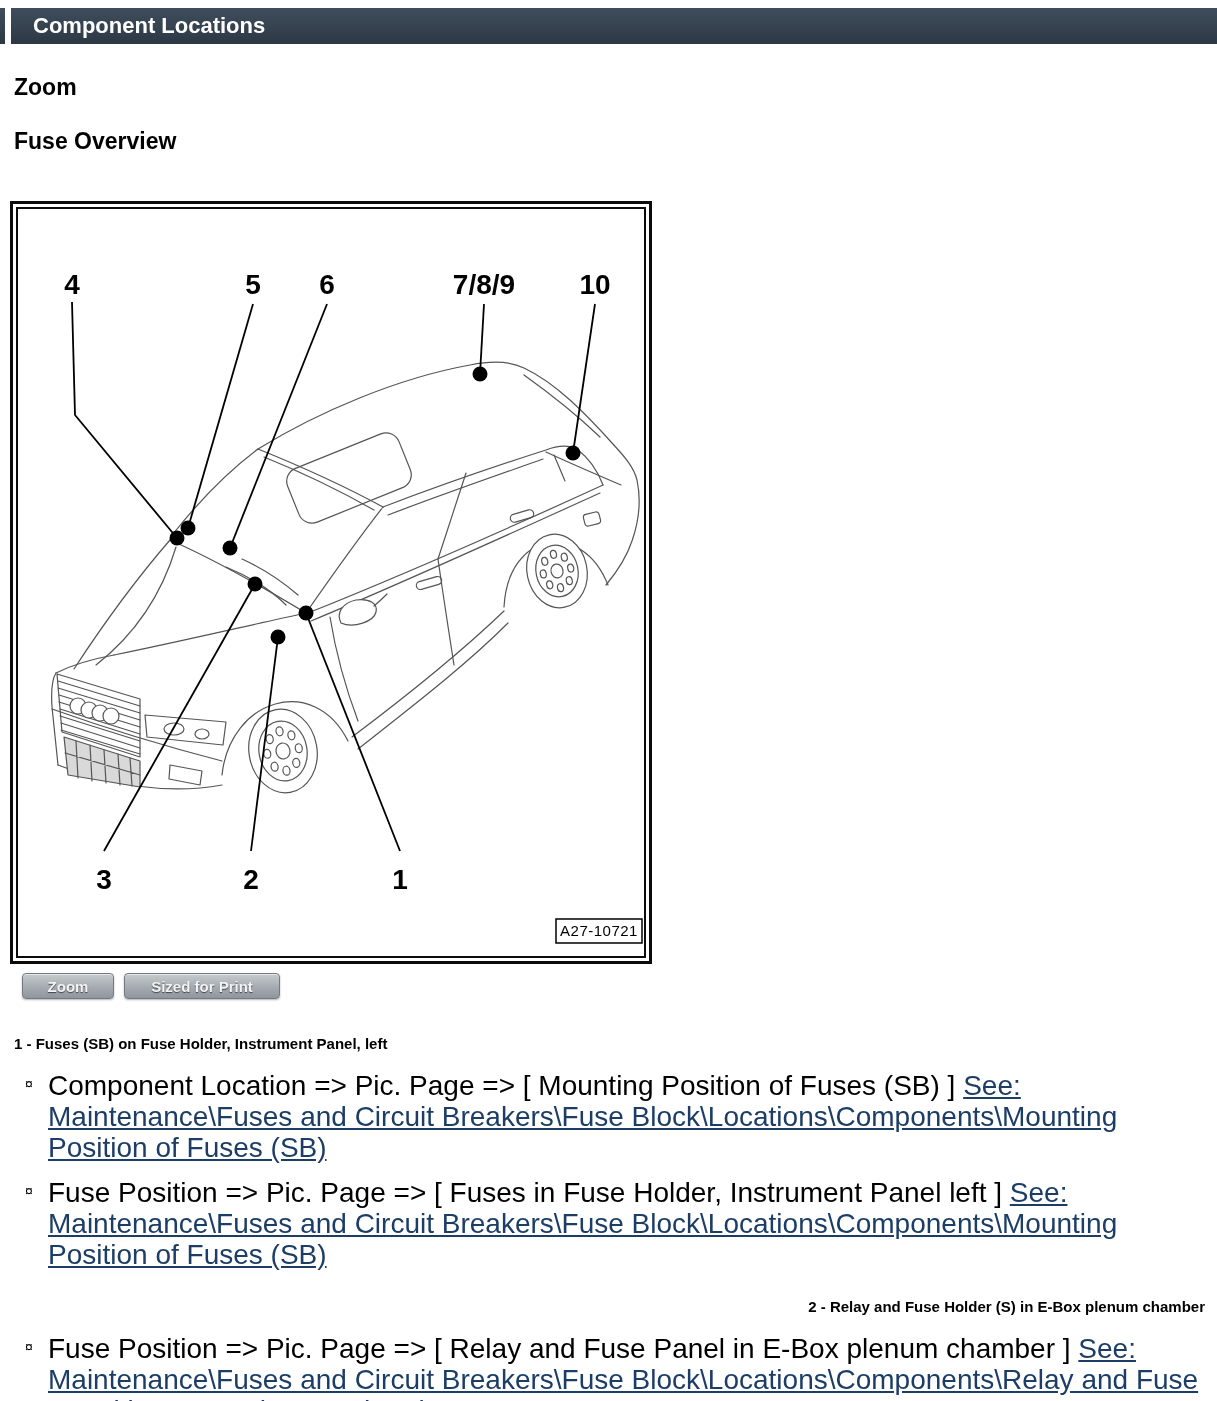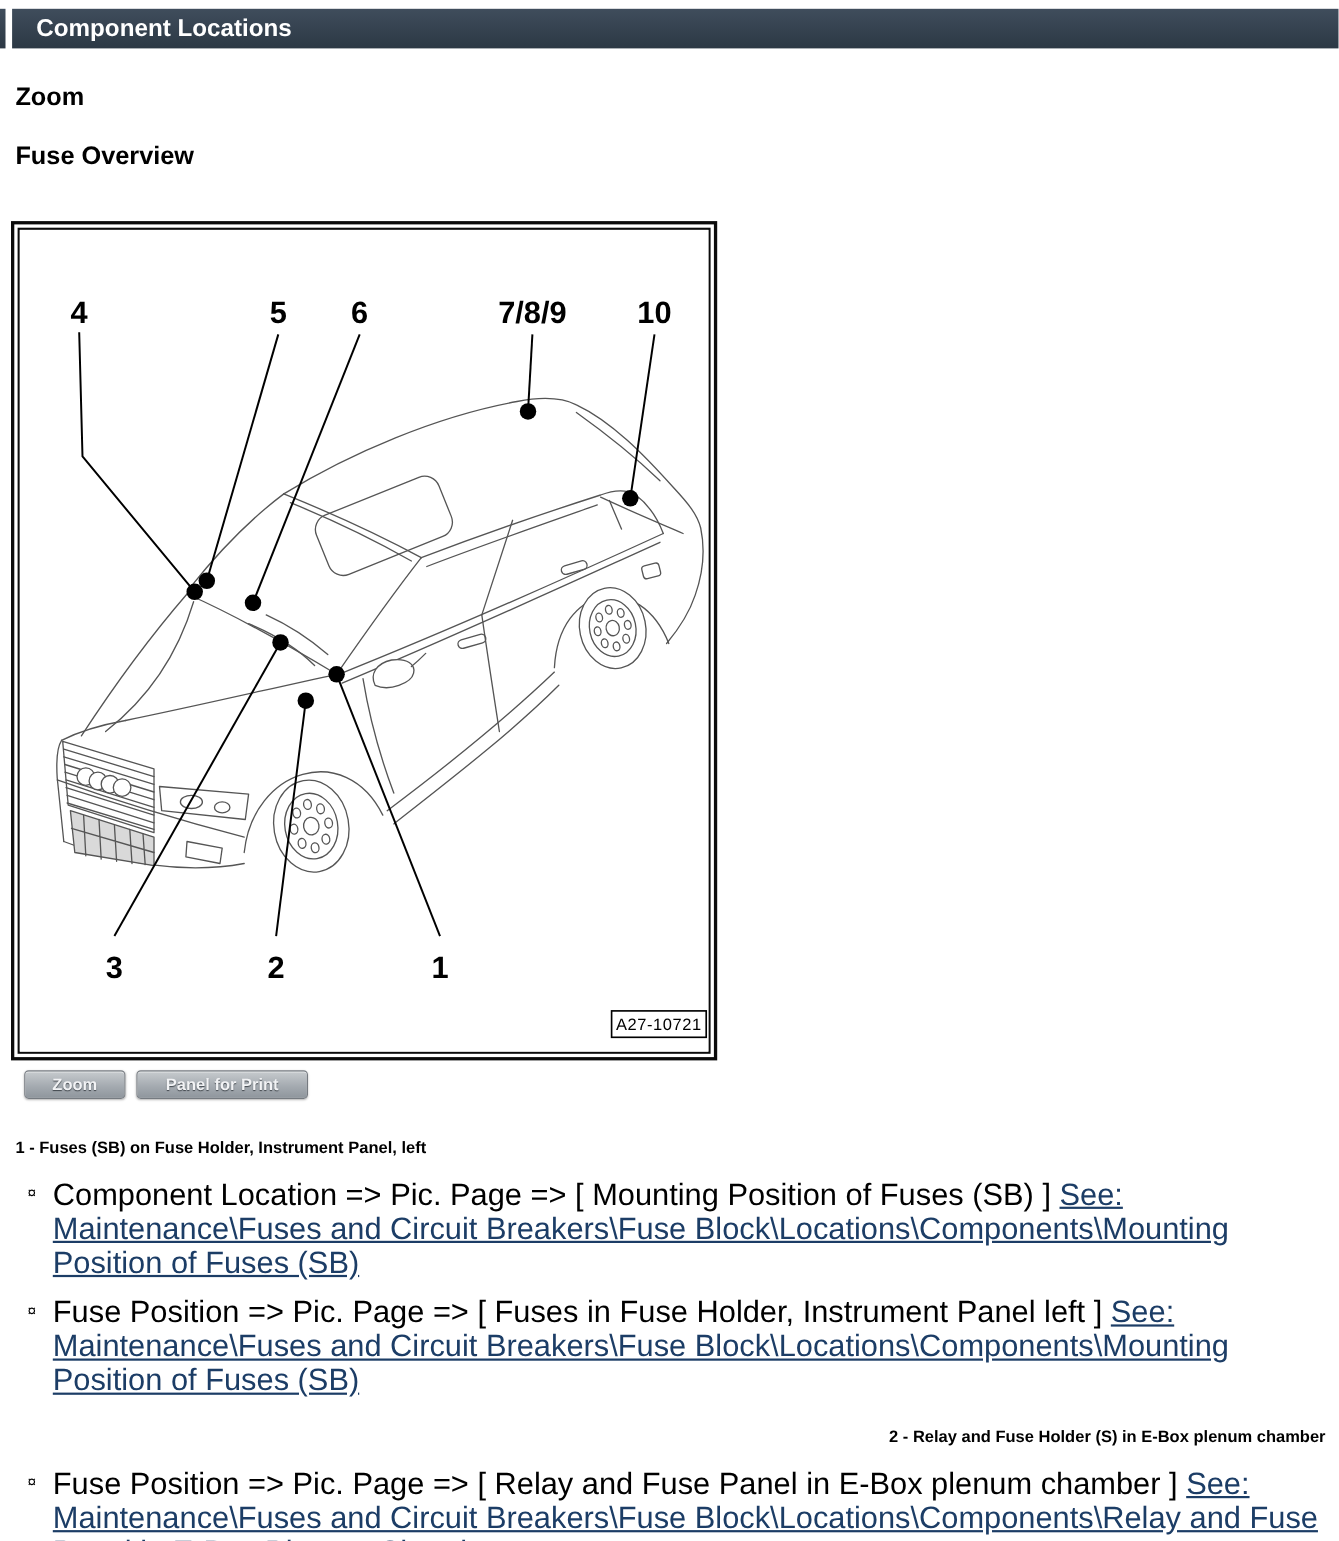--- a/index.html
+++ b/index.html
@@ -163,21 +163,21 @@
         <g>
           <rect x="538" y="710" width="86" height="24" fill="#fff" stroke="#000" stroke-width="1.5"></rect>
           <text class="idtxt" x="581" y="727" text-anchor="middle">A27-10721</text>
         </g>
       </svg>
     </div>
   </div>
 
   <div class="fig-buttons">
     <button class="figbtn zoom">Zoom</button>
-    <button class="figbtn print">Panel for Print</button>
+    <button class="figbtn print">Sized for Print</button>
   </div>
 
   <div class="content">
 
     <h3>1 - Fuses (SB) on Fuse Holder, Instrument Panel, left</h3>
 
     <div class="bullet">
       <span class="marker">¤</span>
       <p><span>Component Location =&gt; Pic. Page =&gt; [ Mounting Position of Fuses (SB) ] </span><a href="#">See: Maintenance\Fuses and Circuit Breakers\Fuse Block\Locations\Components\Mounting Position of Fuses (SB)</a></p>
     </div>

